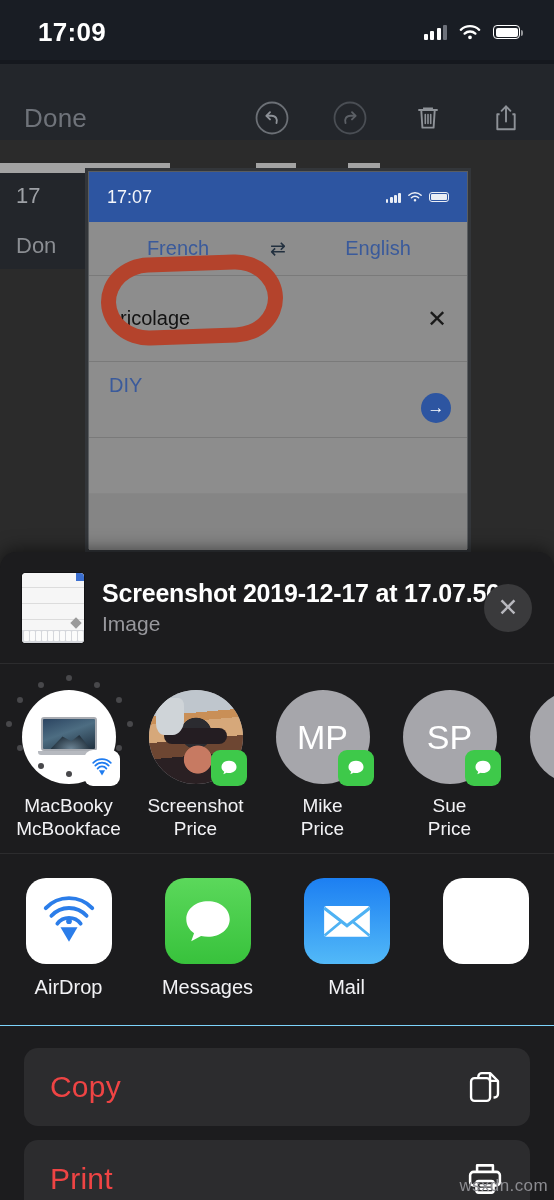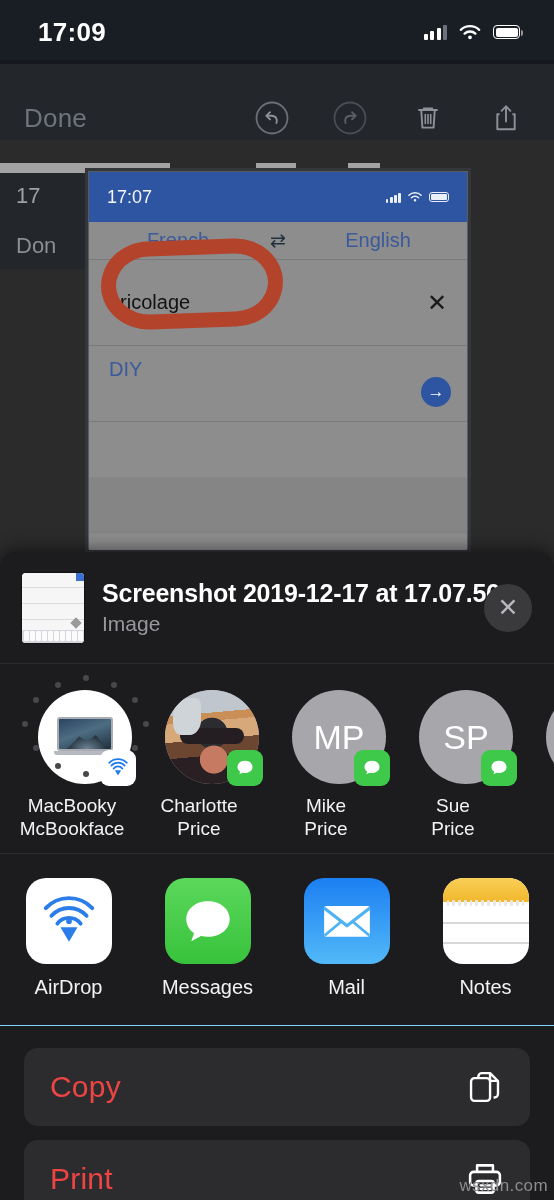--- a/index.html
+++ b/index.html
@@ -70,21 +70,21 @@
   .pv-bars i { width:2.6px; background:#fff; border-radius:1px; display:block;}
   .pv-bars i:nth-child(1){height:4px}
   .pv-bars i:nth-child(2){height:6px}
   .pv-bars i:nth-child(3){height:8px}
   .pv-bars i:nth-child(4){height:10px}
   .pv-batt{ width:20px;height:10px;border:1.4px solid #fff;border-radius:3px;padding:1px;}
   .pv-batt b{display:block;height:100%;background:#fff;border-radius:1px;}
 
   .pv-body { background:#8d8d8d; height:328px; position:relative; }
   .pv-langs {
-    height:38px; display:flex; align-items:center; border-bottom:1px solid #7a7a7a;
+    height:54px; display:flex; align-items:center; border-bottom:1px solid #7a7a7a;
     padding:0 12px;
   }
   .pv-lang { flex:1; text-align:center; color:#3a5a9b; font-size:20px; }
   .pv-swap { width:46px; text-align:center; color:#22303f; font-size:19px; }
   .pv-input {
     height:86px; display:flex; align-items:center; padding:0 20px;
     border-bottom:1px solid #7a7a7a; position:relative;
   }
   .pv-word { color:#121212; font-size:20px; }
   .pv-clear { margin-left:auto; color:#1a1a1a; font-size:24px; line-height:1; font-weight:300;}
@@ -152,21 +152,21 @@
     color:#b8b8be; font-size:25px; font-weight:400; flex:0 0 auto;
   }
 
   
   #contacts-row {
     height:190px; display:flex; align-items:flex-start; gap:0;
     padding:26px 0 0 0; border-bottom:1px solid #2c2c2e; overflow:hidden;
   }
   .contact {
     width:127px; flex:0 0 auto; display:flex; flex-direction:column;
-    align-items:flex-end; gap:10px;
+    align-items:center; gap:10px;
   }
   .contact:first-child{ margin-left:5px; }
   .avatar-wrap { position:relative; width:94px; height:94px; }
   .avatar {
     width:94px; height:94px; border-radius:50%; overflow:hidden;
     display:flex; align-items:center; justify-content:center;
     font-size:34px; font-weight:500; color:#fff; background:#a6a6ab;
   }
   .avatar.device { background:#fff; }
   .radar { position:absolute; inset:-9px; border-radius:50%; }
@@ -434,21 +434,21 @@
         <div class="avatar">
           <div class="photo-av"></div>
         </div>
         <div class="badge">
           <svg width="22" height="22" viewBox="0 0 24 24">
               <path d="M12 4.2c4.7 0 8.2 2.9 8.2 6.6 0 3.7-3.5 6.6-8.2 6.6-.9 0-1.8-.1-2.6-.3l-3.6 1.8 1-2.9c-1.8-1.2-3-3-3-5.2 0-3.7 3.5-6.6 8.2-6.6z" fill="#fff"></path>
             </svg>
         </div>
       </div>
       <div class="contact-name">
-        <span>Charlotte</span><br>
+        <span>Screenshot</span><br>
         <span>Price</span>
       </div>
     </div>
 
     <div class="contact">
       <div class="avatar-wrap">
         <div class="avatar">MP</div>
         <div class="badge">
           <svg width="22" height="22" viewBox="0 0 24 24">
               <path d="M12 4.2c4.7 0 8.2 2.9 8.2 6.6 0 3.7-3.5 6.6-8.2 6.6-.9 0-1.8-.1-2.6-.3l-3.6 1.8 1-2.9c-1.8-1.2-3-3-3-5.2 0-3.7 3.5-6.6 8.2-6.6z" fill="#fff"></path>
@@ -514,44 +514,20 @@
       <div class="app-icon ic-mail">
         <svg width="56" height="56" viewBox="0 0 24 24">
           <rect x="2.2" y="5.6" width="19.6" height="13.2" rx="1" fill="#fff"></rect>
           <path d="M2.2 6.4L12 14l9.8-7.6" stroke="#4fb2f3" stroke-width="1.4" fill="none"></path>
           <path d="M2.4 18.2l7.2-6M21.6 18.2l-7.2-6" stroke="#4fb2f3" stroke-width="1.2" fill="none"></path>
         </svg>
       </div>
       <div class="app-label">Mail</div>
     </div>
 
-    <div class="app">
-      <div class="app-icon ic-notes">
-        <div class="notes-top"></div>
-        <div class="notes-perf">
-            <i></i>
-            <i></i>
-            <i></i>
-            <i></i>
-            <i></i>
-            <i></i>
-            <i></i>
-            <i></i>
-            <i></i>
-            <i></i>
-            <i></i>
-            <i></i>
-            <i></i>
-            <i></i>
-          </div>
-        <div class="notes-line" style="top:44px"></div>
-        <div class="notes-line" style="top:64px"></div>
-      </div>
-      <div class="app-label">Notes</div>
-    </div>
 
     <div class="app">
       <div class="app-icon ic-reminders">
         
         
         
       </div>
 
     </div>
   </div>

